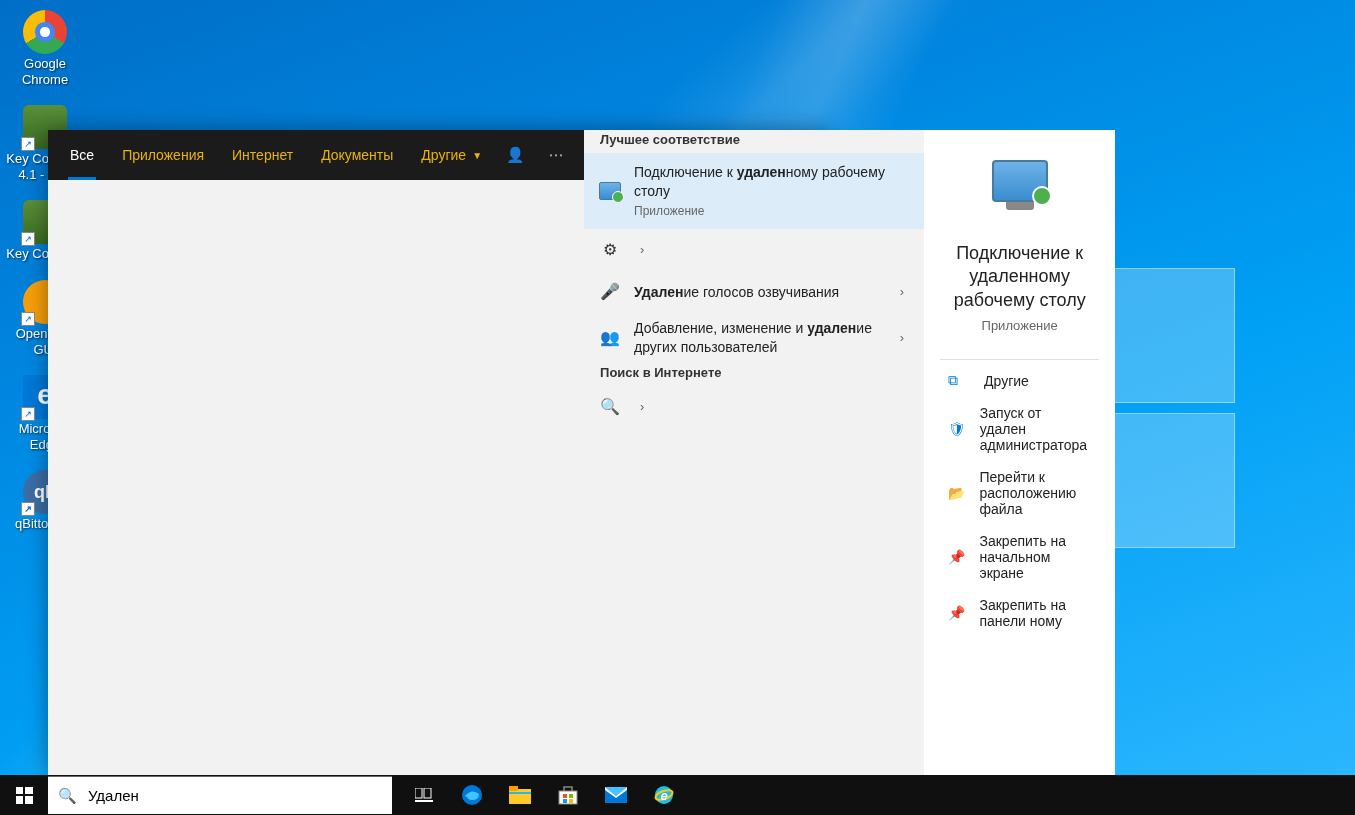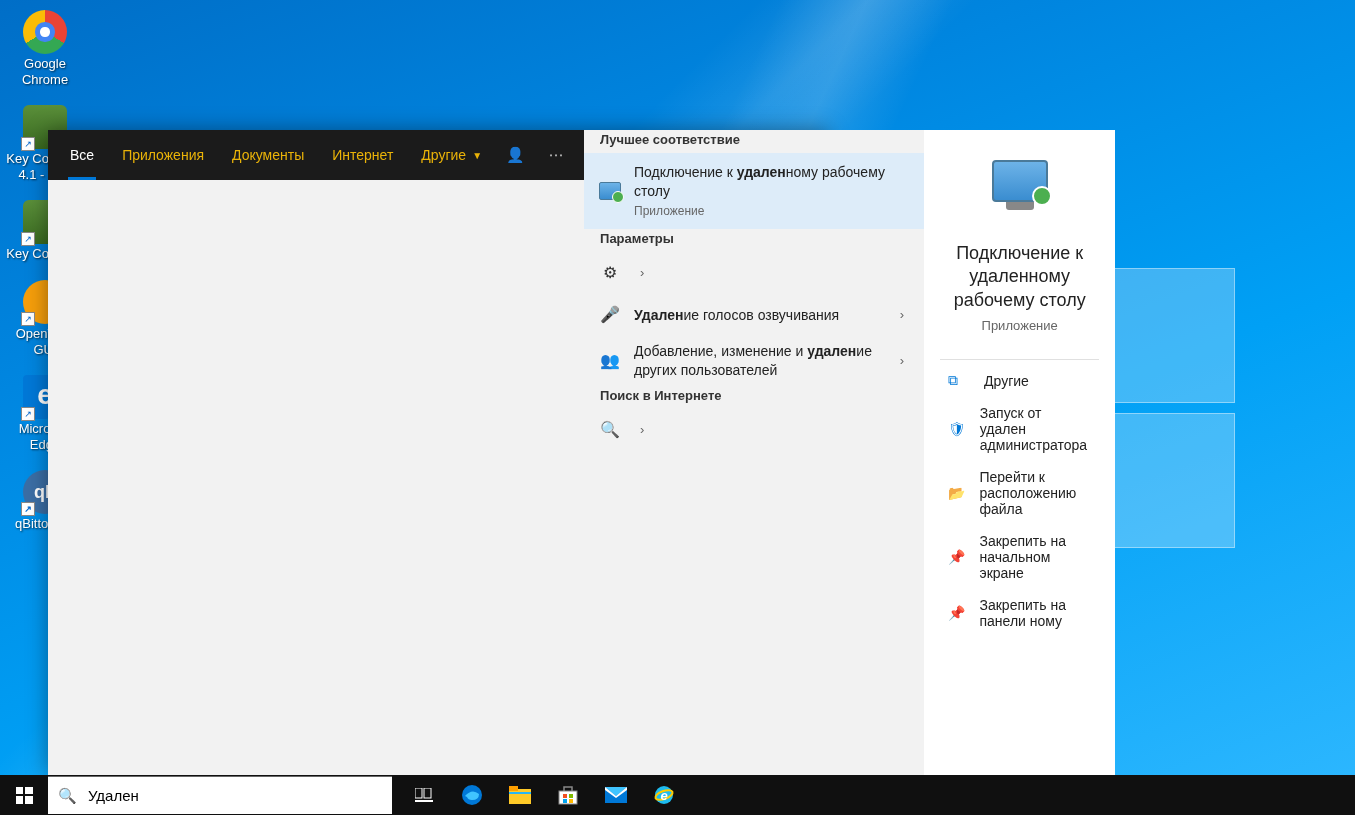--- a/index.html
+++ b/index.html
@@ -128,22 +128,22 @@
   <div class="desktop-icon">
     <div class="ic qb-ic">qb<span class="shortcut-arrow">↗</span></div>
     <div class="lbl">qBittorrent</div>
   </div>
 </div>
 
 <div class="search-panel">
   <div class="sp-header">
     <div class="sp-tab active">Все</div>
     <div class="sp-tab">Приложения</div>
+    <div class="sp-tab">Интернет</div>
     <div class="sp-tab">Документы</div>
-    <div class="sp-tab">Интернет</div>
     <div class="sp-tab">
         <span>Другие</span>
         <span class="chev">▼</span>
       </div>
     <div class="sp-header-spacer"></div>
     <div class="sp-header-icon">👤</div>
     <div class="sp-header-icon">⋯</div>
   </div>
 
   <div class="sp-body">
@@ -152,21 +152,20 @@
       <div class="sp-item selected" style="padding-top:10px;padding-bottom:10px;">
         <div class="ii">
             <div class="rdp-sm"></div>
           </div>
         <div class="it">
           <div><span>Подключение к </span><b>удален</b><span>ному рабочему столу</span></div>
           <div class="sub">Приложение</div>
         </div>
       </div>
 
-      <div class="sp-section-hdr">Параметры</div>
       <div class="sp-item">
         <div class="ii">⚙</div>
         <div class="arr">›</div>
       </div>
       <div class="sp-item">
         <div class="ii">🎤</div>
         <div class="it"><b>Удален</b><span>ие голосов озвучивания</span></div>
         <div class="arr">›</div>
       </div>
       <div class="sp-item">

